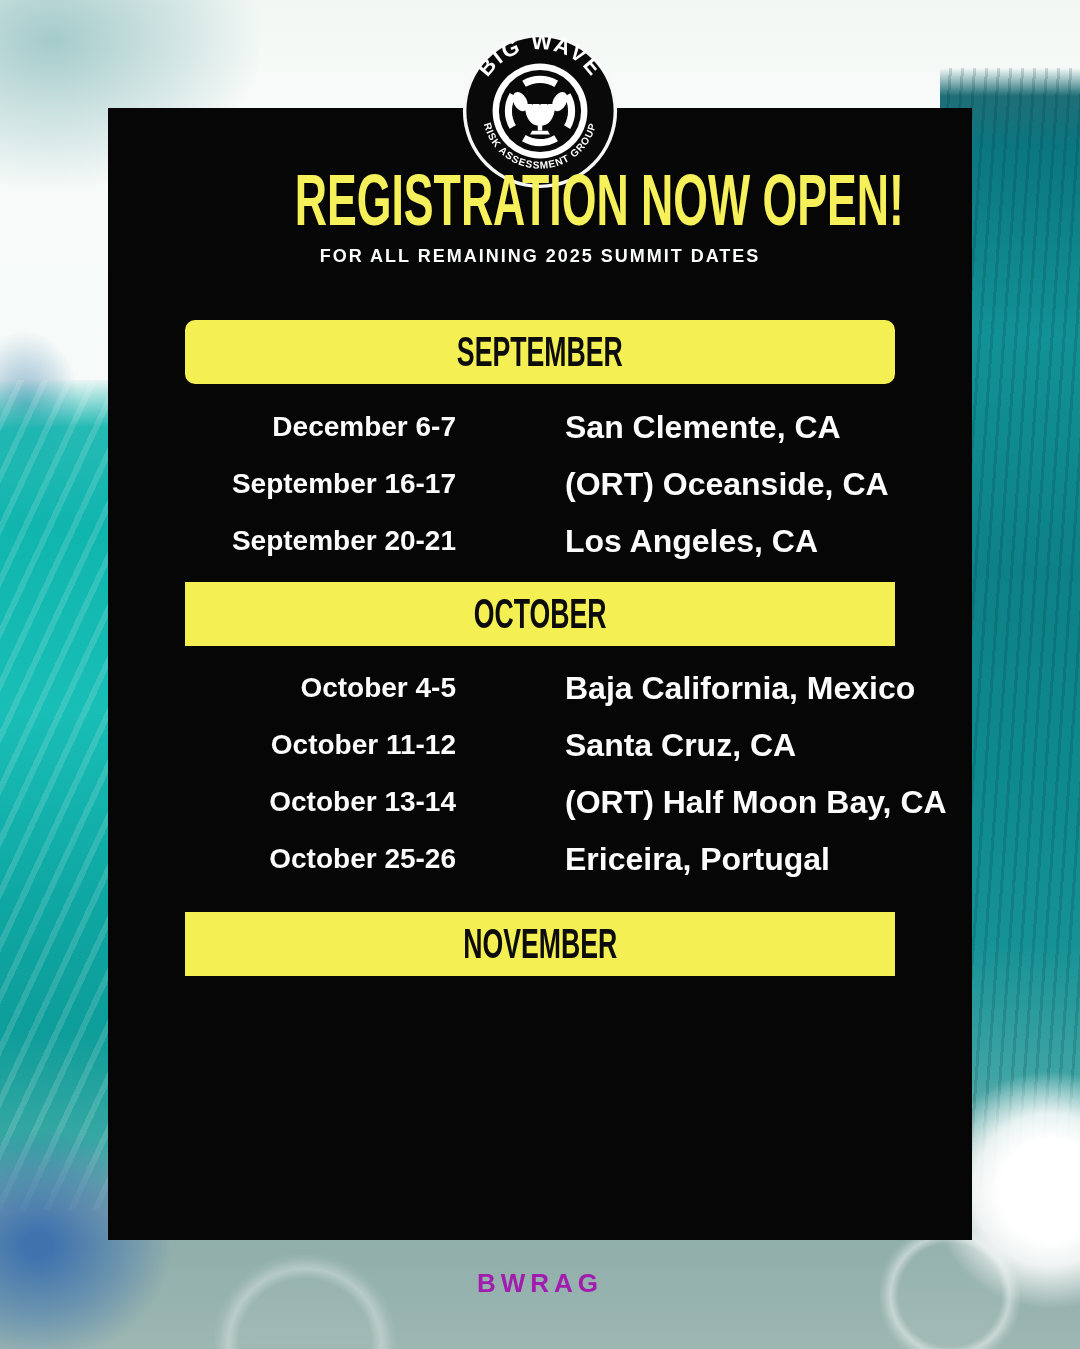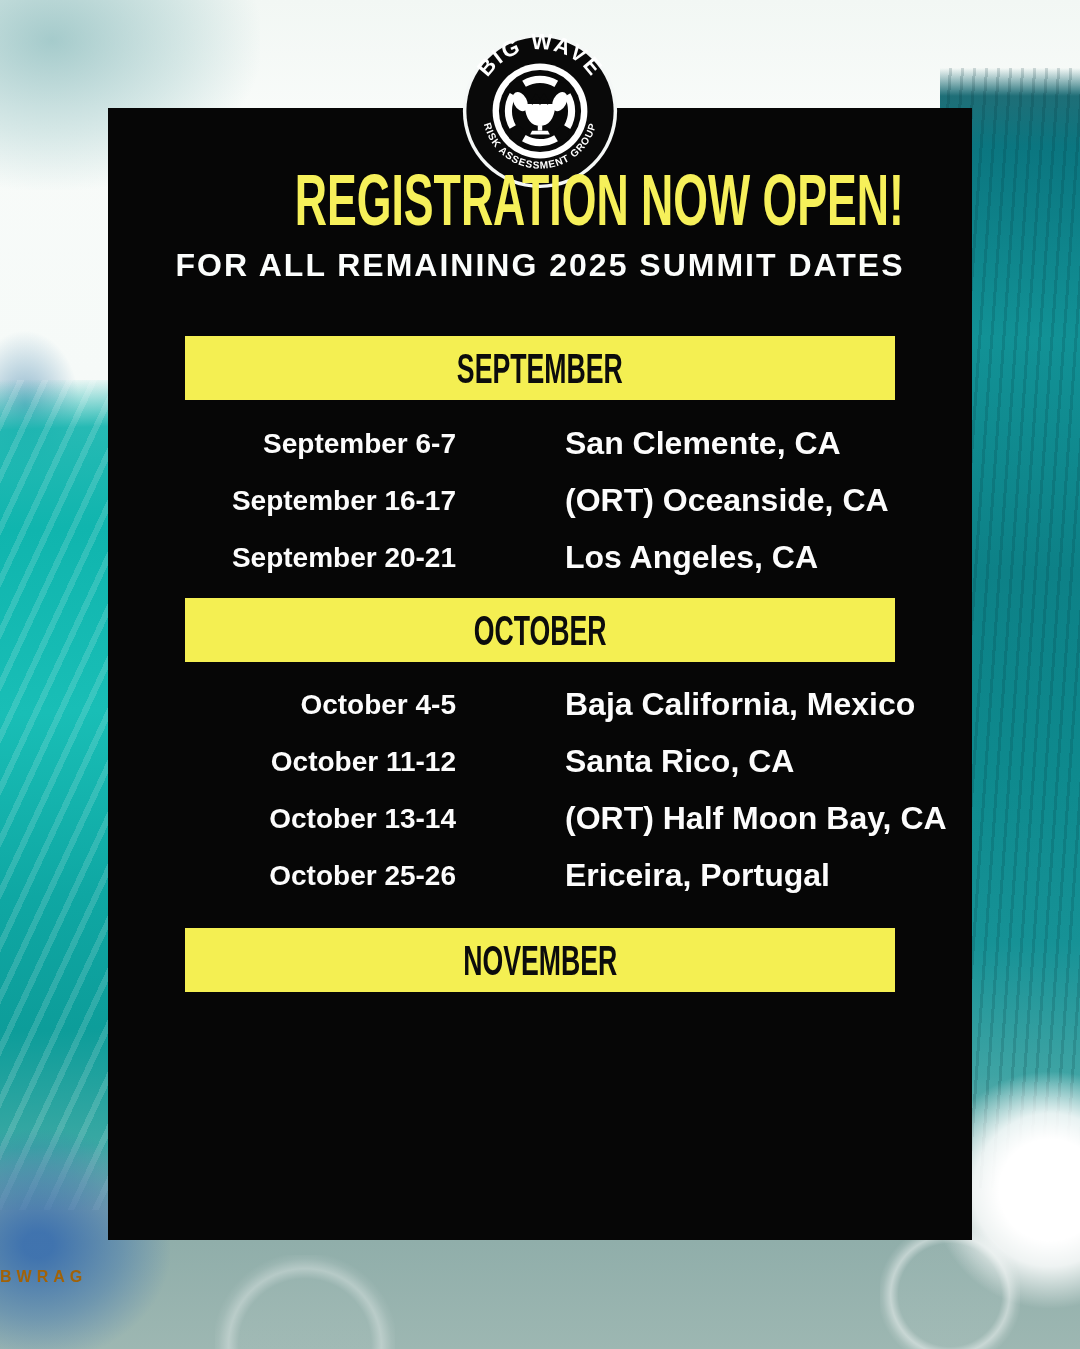--- a/index.html
+++ b/index.html
@@ -39,40 +39,40 @@
 
   .logo{position:absolute;top:-76px;left:calc(50% - 79px);width:158px;height:158px;}
   .logo svg{display:block;}
   .logo text{font-family:"Liberation Sans",sans-serif;}
 
   .condensed{display:inline-block;transform:scaleX(0.62);transform-origin:center;white-space:nowrap;}
 
   .title-wrap{margin-top:56px;text-align:center;line-height:1;height:72px;}
   .title-text{font-size:72px;font-weight:bold;color:#F6F05A;}
 
-  .subtitle{margin-top:10px;text-align:center;font-size:32px;line-height:1.2;
+  .subtitle{margin-top:10px;text-align:center;font-size:18px;line-height:1.2;
     font-weight:bold;letter-spacing:2px;color:#fbfdfc;}
 
   .banner{width:710px;height:64px;margin:0 auto;background:#F4EF52;
     display:flex;align-items:center;justify-content:center;line-height:1;}
   .banner-text{font-size:43px;font-weight:bold;color:#0c0c0c;}
-  .banner-sep{margin-top:52px;}
+  .banner-sep{margin-top:52px;border-radius:10px;}
   .banner-oct{margin-top:12px;}
   .banner-nov{margin-top:24px;}
 
   .rows{display:block;}
   .rows-sep{margin-top:15px;}
   .rows-oct{margin-top:14px;}
   .rows-nov{margin-top:11px;}
   .row{display:flex;height:57px;align-items:center;}
   .date{width:348px;text-align:right;font-size:28px;font-weight:bold;color:#fcfcfc;}
   .loc{margin-left:109px;flex:1;text-align:left;font-size:32px;font-weight:bold;color:#fcfcfc;}
 
-  .footer{position:absolute;left:0;top:1268px;width:100%;text-align:left;
-    font-size:16px;font-weight:bold;letter-spacing:5px;color:#a16207;}
+  .footer{position:absolute;left:0;top:1268px;width:100%;text-align:center;
+    font-size:26px;font-weight:bold;letter-spacing:5px;color:#a21caf;}
 </style>
 </head>
 <body>
 
 <div class="poster">
 
   <div class="bg">
     <div class="bg-base"></div>
     <div class="bg-spray-tl"></div>
     <div class="bg-blue-left-mid"></div>
@@ -122,21 +122,21 @@
       <span class="condensed title-text">REGISTRATION NOW OPEN!</span>
     </div>
     <div class="subtitle">FOR ALL REMAINING 2025 SUMMIT DATES</div>
 
     <section>
       <div class="banner banner-sep">
         <span class="condensed banner-text">SEPTEMBER</span>
       </div>
       <div class="rows rows-sep">
         <div class="row">
-          <div class="date">September 6-7</div>
+          <div class="date">December 6-7</div>
           <div class="loc">San Clemente, CA</div>
         </div>
         <div class="row">
           <div class="date">September 16-17</div>
           <div class="loc">(ORT) Oceanside, CA</div>
         </div>
         <div class="row">
           <div class="date">September 20-21</div>
           <div class="loc">Los Angeles, CA</div>
         </div>
@@ -147,21 +147,21 @@
       <div class="banner banner-oct">
         <span class="condensed banner-text">OCTOBER</span>
       </div>
       <div class="rows rows-oct">
         <div class="row">
           <div class="date">October 4-5</div>
           <div class="loc">Baja California, Mexico</div>
         </div>
         <div class="row">
           <div class="date">October 11-12</div>
-          <div class="loc">Santa Rico, CA</div>
+          <div class="loc">Santa Cruz, CA</div>
         </div>
         <div class="row">
           <div class="date">October 13-14</div>
           <div class="loc">(ORT) Half Moon Bay, CA</div>
         </div>
         <div class="row">
           <div class="date">October 25-26</div>
           <div class="loc">Ericeira, Portugal</div>
         </div>
       </div>

